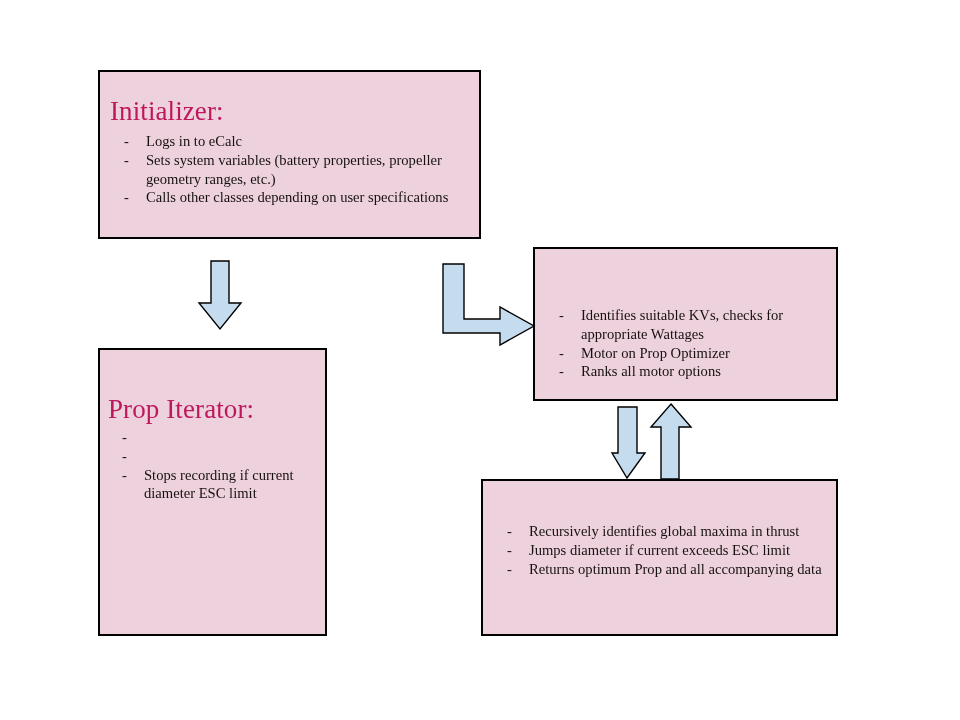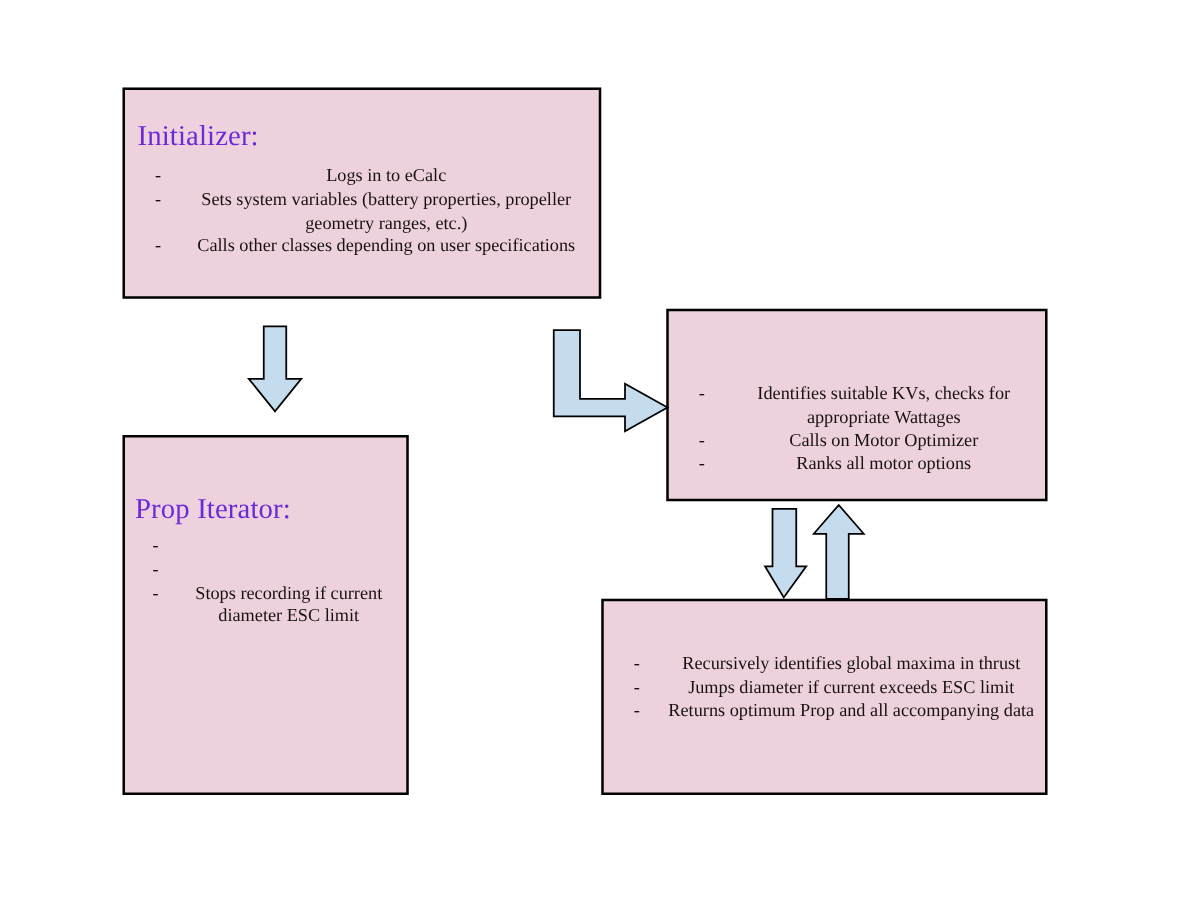--- a/index.html
+++ b/index.html
@@ -19,25 +19,25 @@
 
   
   .box {
     position: absolute;
     background: #edd2de;
     border: 2px solid #000000;
     box-sizing: border-box;
     padding: 0;
   }
   .box-title {
-    font-size: 23px;
+    font-size: 27px;
     line-height: 1.06;
     letter-spacing: 0.1px;
     white-space: nowrap;
-    color: #6d28d9;
+    color: #be185d;
   }
   .bullets {
     list-style: none;
     margin: 0;
     padding: 0;
   }
   .bullet {
     display: flex;
     align-items: flex-start;
     font-size: 14.6px;
@@ -47,21 +47,20 @@
   .dash {
     flex: 0 0 auto;
     width: 26px;
     text-align: left;
     padding-left: 4px;
     box-sizing: border-box;
     color: #17110f;
   }
   .btext {
     flex: 1 1 auto;
-    text-align: center;
   }
 
   
   #box-initializer {
     left: 98px; top: 70px; width: 383px; height: 169px;
   }
   #box-initializer .box-title { position:absolute; left: 10px; top: 25px; }
   #box-initializer .bullets  { position:absolute; left: 20px; top: 60px; width: 352px; }
 
   #box-prop-iterator {
@@ -133,21 +132,21 @@
   </div>
 
   <div class="box" id="box-motor-finder">
     <ul class="bullets">
       <li class="bullet">
         <span class="dash">-</span>
         <span class="btext">Identifies suitable KVs, checks for appropriate Wattages</span>
       </li>
       <li class="bullet">
         <span class="dash">-</span>
-        <span class="btext">Calls on Motor Optimizer</span>
+        <span class="btext">Motor on Prop Optimizer</span>
       </li>
       <li class="bullet">
         <span class="dash">-</span>
         <span class="btext">Ranks all motor options</span>
       </li>
     </ul>
   </div>
 
   <div class="box" id="box-prop-optimizer">
     <ul class="bullets">

